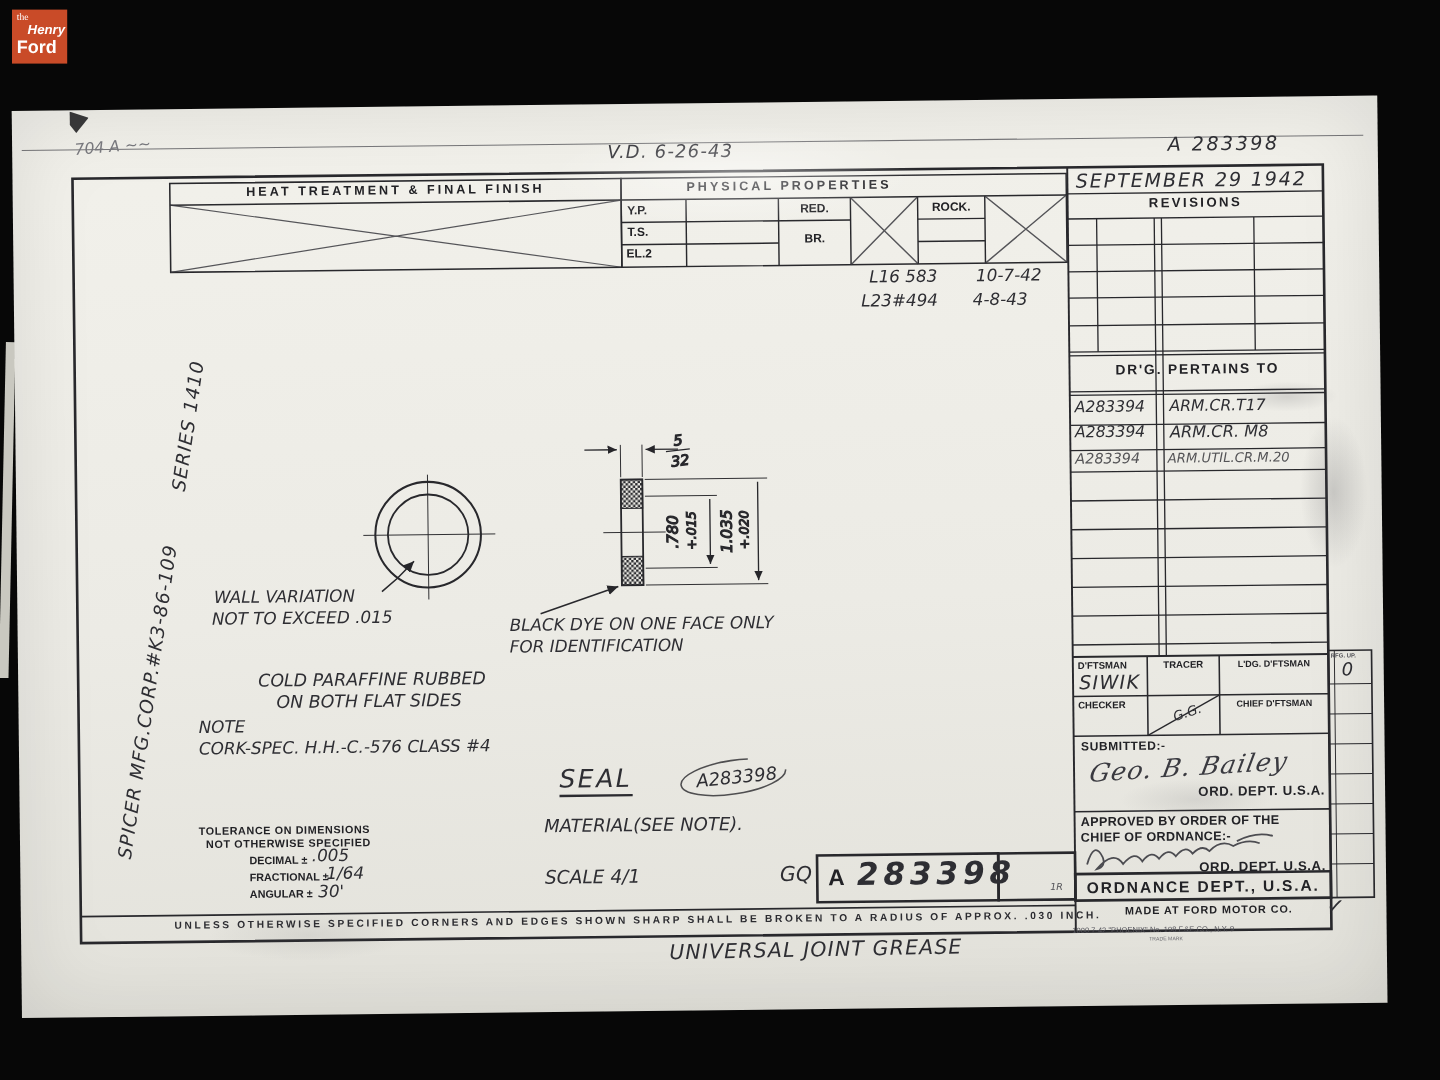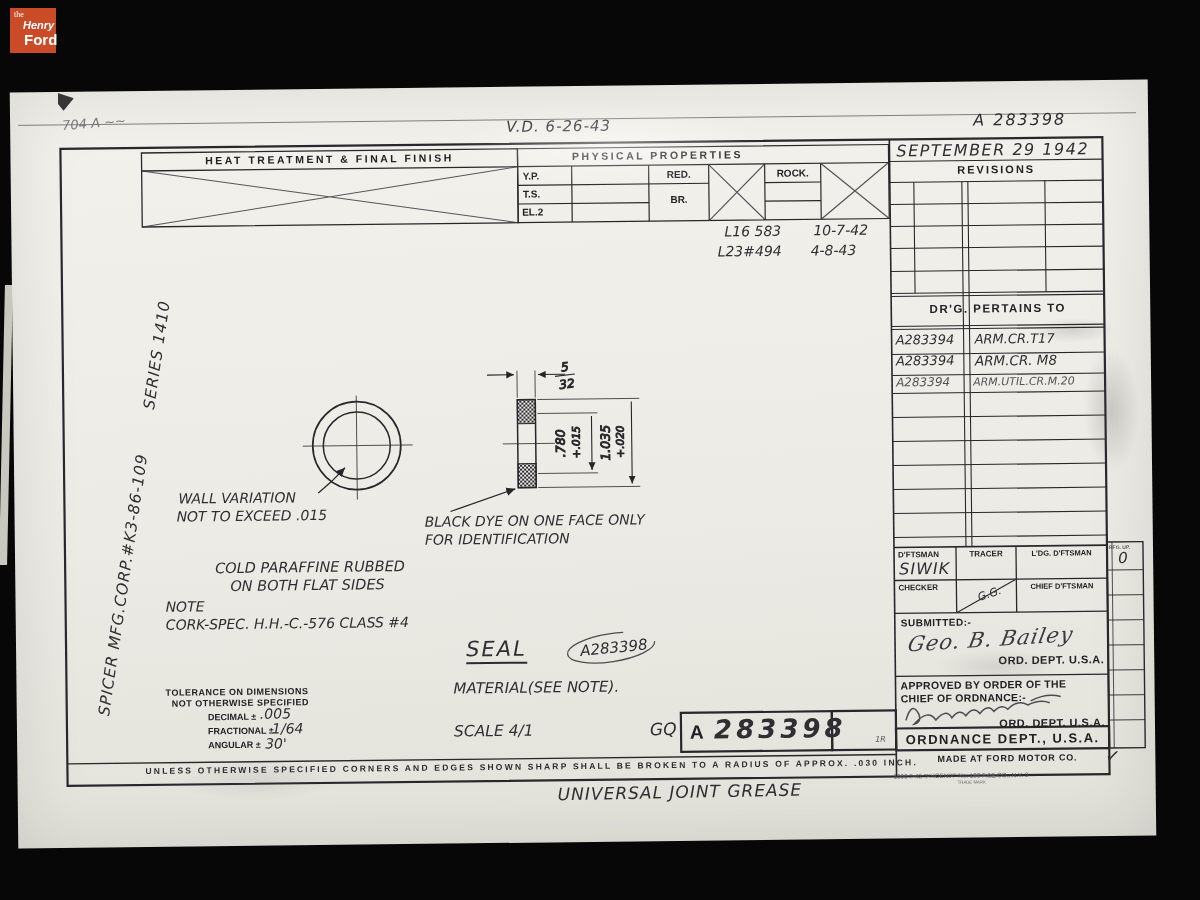--- a/index.html
+++ b/index.html
@@ -14,21 +14,21 @@
   #paper::after{content:"";position:absolute;inset:0;pointer-events:none;
     background:
       radial-gradient(60px 18px at 1060px 250px, rgba(70,70,75,.16), transparent 70%),
       radial-gradient(40px 90px at 1098px 330px, rgba(60,60,65,.20), transparent 70%),
       radial-gradient(120px 30px at 240px 690px, rgba(80,80,85,.10), transparent 70%),
       radial-gradient(220px 60px at 600px 60px, rgba(255,255,255,.45), transparent 70%),
       radial-gradient(90px 25px at 980px 585px, rgba(90,90,95,.13), transparent 70%);}
   .logo{position:absolute;left:10px;top:8px;width:46px;height:45px;background:#c94b28;color:#fff;}
   .logo .t{position:absolute;left:4px;top:2px;font-family:"Liberation Serif",serif;font-size:8px;}
   .logo .hn{position:absolute;left:13px;top:11px;font-family:"Liberation Sans",sans-serif;font-weight:bold;font-size:11px;font-style:italic;}
-  .logo .fd{position:absolute;left:4px;top:23px;font-family:"Liberation Sans",sans-serif;font-weight:bold;font-size:15px;margin-left:10px;}
+  .logo .fd{position:absolute;left:4px;top:23px;font-family:"Liberation Sans",sans-serif;font-weight:bold;font-size:15px;}
   .sig{font-family:"DejaVu Serif",serif;font-style:italic;font-weight:500;color:#3a3a40;
        transform:skewX(-14deg) rotate(-3deg);letter-spacing:1px;}
   svg text{font-family:"DejaVu Sans",sans-serif;font-style:italic;fill:#2c2c31;}
   .sliver{position:absolute;left:2px;top:285px;width:8px;height:280px;background:#c9c8c0;transform:rotate(1.2deg);}
   .corner-artifact{position:absolute;left:48px;top:1px;width:16px;height:18px;background:#18181a;
        clip-path:polygon(0 0,100% 30%,35% 100%,0 60%);opacity:.85;}
 </style>
 </head>
 <body>
 

